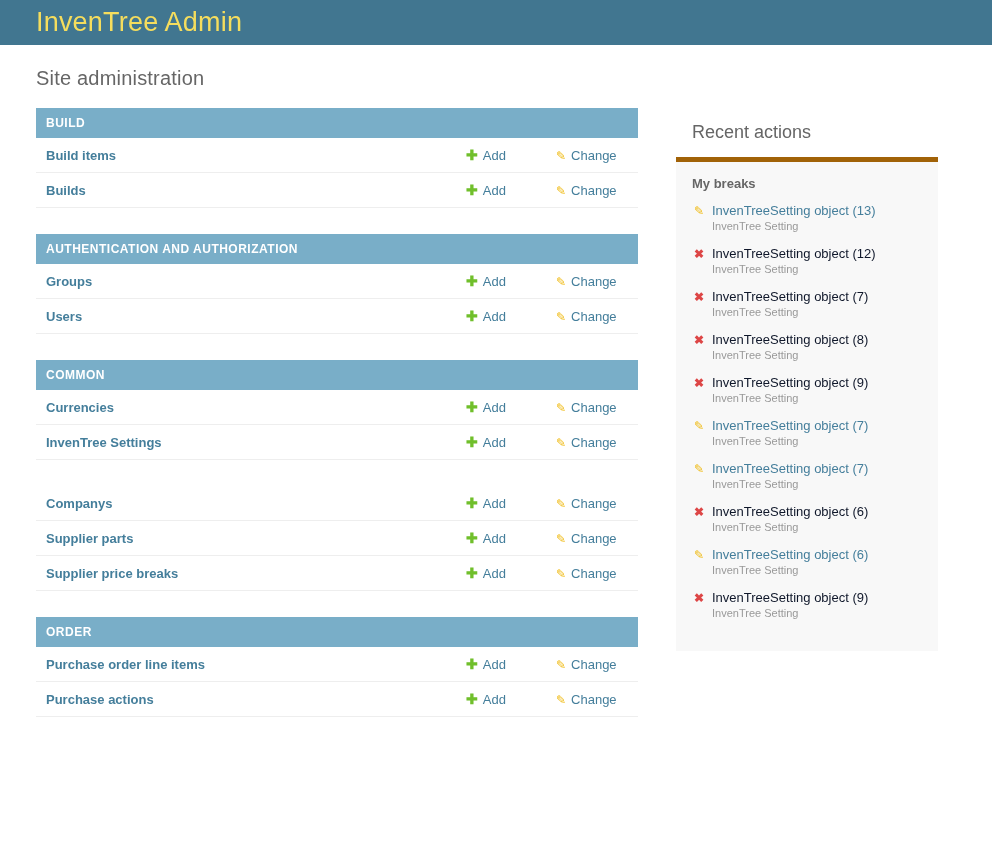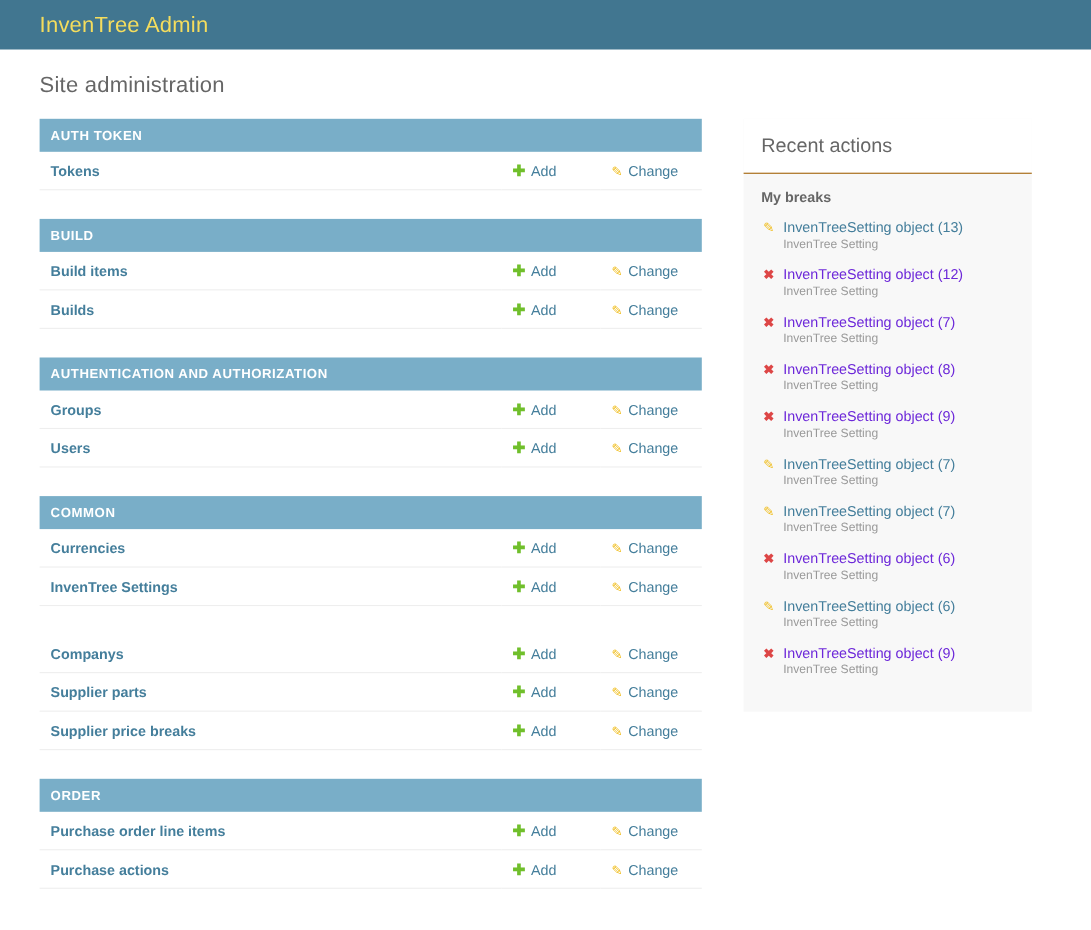--- a/index.html
+++ b/index.html
@@ -18,21 +18,21 @@
   
   #header {
     height: 45px;
     background: #417690;
     display: flex;
     align-items: center;
     padding: 0 36px;
   }
   #branding {
     color: #f5dd5d;
-    font-size: 20px;
+    font-size: 27px;
     font-weight: normal;
     letter-spacing: 0.2px;
     line-height: 1;
   }
 
   
   #page-title {
     font-size: 20px;
     color: #666;
     font-weight: normal;
@@ -114,21 +114,21 @@
   
   #content-related .module {
     background: #f8f8f8;
   }
   #recent-actions-title {
     font-size: 18px;
     font-weight: normal;
     color: #666;
     padding: 14px 14px 14px 16px;
     margin: 0;
-    border-bottom: 1px solid #a16207;
+    border-bottom: 5px solid #a16207;
     background: #ffffff;
   }
   #recent-actions-body {
     padding: 12px 16px 18px 16px;
   }
   #my-actions-title {
     font-size: 13px;
     font-weight: bold;
     color: #666;
     margin: 2px 0 12px 0;
@@ -145,21 +145,21 @@
     text-align: center;
   }
   .action-icon.change { color: #efb80b; }
   .action-icon.delete { color: #dd4646; font-weight: bold; }
   .action-label {
     font-size: 13px;
     color: #447e9b;
     text-decoration: none;
   }
   .action-label.deleted {
-    color: #6d28d9;
+    color: #0f172a;
   }
   .action-model {
     font-size: 11px;
     color: #999999;
     margin-left: 20px;
     margin-top: 1px;
   }
 </style>
 </head>
 <body>
@@ -167,32 +167,20 @@
 <div id="header">
   <div id="branding">InvenTree Admin</div>
 </div>
 
 <h1 id="page-title">Site administration</h1>
 
 <div id="content">
 
   <div id="content-main">
 
-  <div class="app-module">
-        <table class="module-table">
-          <caption class="module-caption">AUTH TOKEN</caption>
-          <tbody>
-            <tr>
-              <th class="model-name"><a>Tokens</a></th>
-              <td class="addlink-cell"><a class="addlink"><span class="icon-plus">✚</span><span>Add</span></a></td>
-              <td class="changelink-cell"><a class="changelink"><span class="icon-pencil">✎</span><span>Change</span></a></td>
-            </tr>
-          </tbody>
-        </table>
-      </div>
       <div class="app-module">
         <table class="module-table">
           <caption class="module-caption">BUILD</caption>
           <tbody>
             <tr>
               <th class="model-name"><a>Build items</a></th>
               <td class="addlink-cell"><a class="addlink"><span class="icon-plus">✚</span><span>Add</span></a></td>
               <td class="changelink-cell"><a class="changelink"><span class="icon-pencil">✎</span><span>Change</span></a></td>
             </tr>
             <tr>

